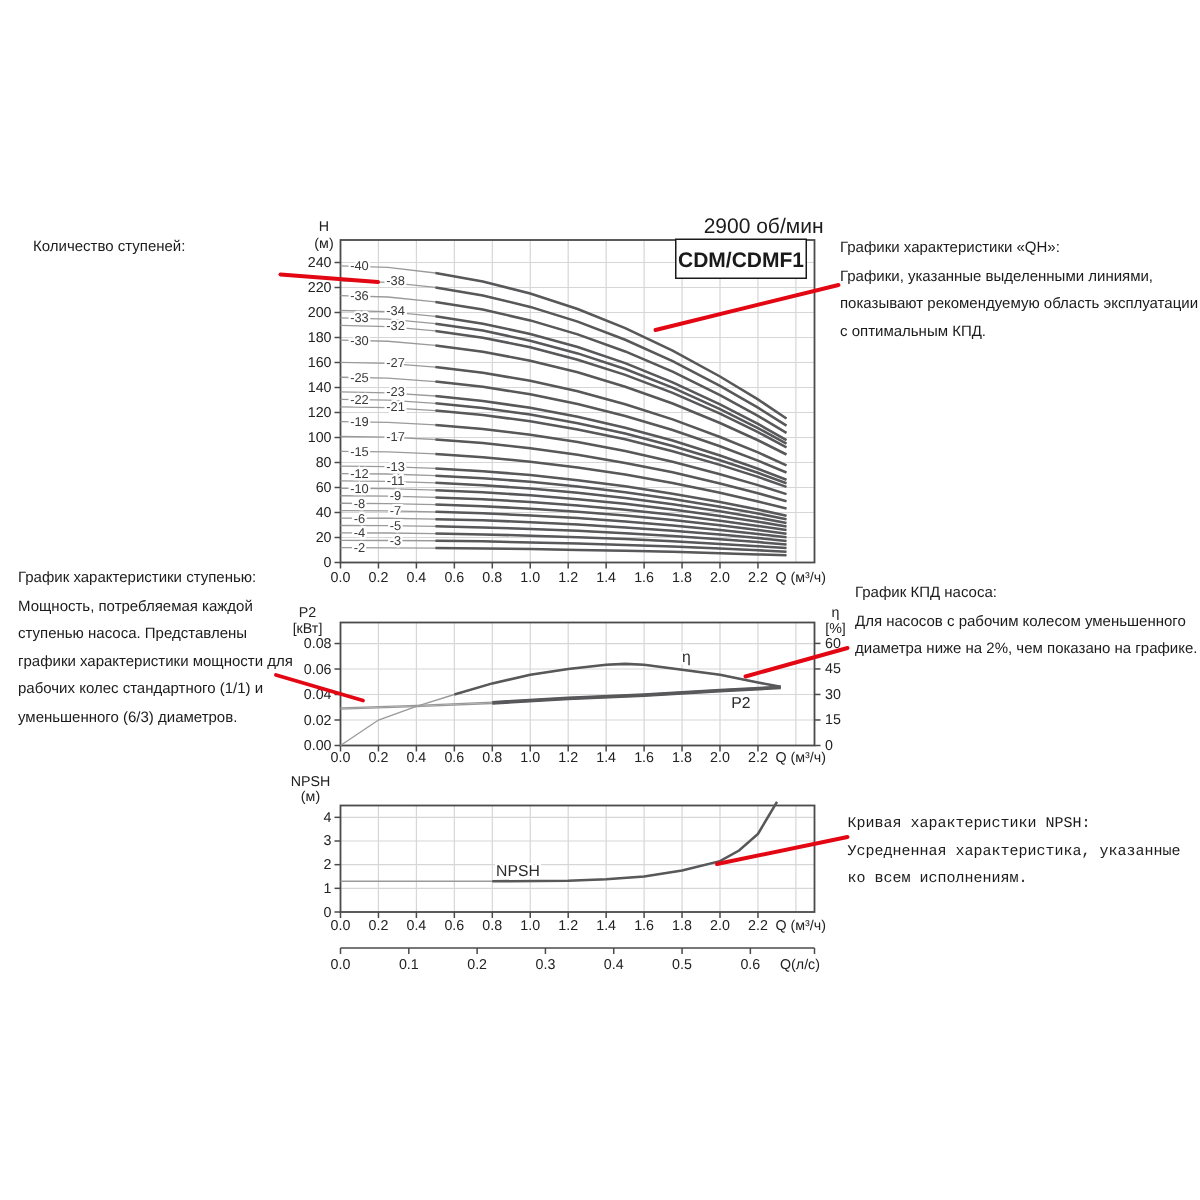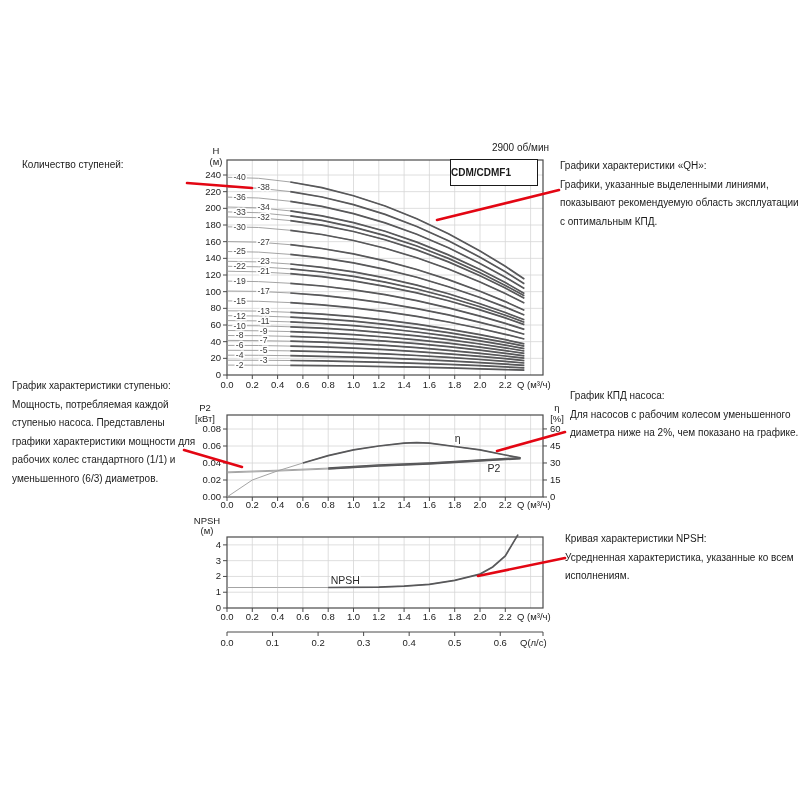--- a/index.html
+++ b/index.html
@@ -8,26 +8,26 @@
   }
   html,body{margin:0;padding:0;background:#fff;}
   #page{position:relative;width:800px;height:800px;background:#fff;overflow:hidden;
         font-family:"Liberation Sans",sans-serif;}
   #chart-layer{position:absolute;left:0;top:0;}
   .ann{position:absolute;font-size:10px;line-height:18.5px;color:var(--txt);}
   #ann-stages{left:22px;top:156px;width:184px;}
   #ann-power{left:12px;top:377px;width:192px;}
   #ann-qh{left:560px;top:157px;width:242px;}
   #ann-eff{left:570px;top:387px;width:232px;}
-  #ann-npsh{left:565px;top:530px;width:236px;}
+  #ann-npsh{left:565px;top:541px;width:236px;font-family:Liberation Mono, monospace;}
   #rpm-label{position:absolute;left:340px;top:142px;width:209px;text-align:right;
-             font-size:10px;color:var(--txt);}
+             font-size:14px;color:var(--txt);}
   #model-box{position:absolute;left:450px;top:159px;width:86px;height:25px;
              border:1.4px solid #1a1a1a;background:#fff;display:flex;align-items:center;
-             justify-content:flex-start;font-size:10px;font-weight:bold;color:#1a1a1a;}
+             justify-content:center;font-size:14px;font-weight:bold;color:#1a1a1a;}
   
   .grid{stroke:var(--grid);stroke-width:0.8;}
   .border{fill:none;stroke:var(--axis);stroke-width:1.2;}
   .tickmark{stroke:var(--axis);stroke-width:1;}
   .tick{font-family:"Liberation Sans",sans-serif;font-size:9.5px;fill:#222;}
   .axlabel{font-family:"Liberation Sans",sans-serif;font-size:9.5px;fill:#222;}
   .curvelabel{font-family:"Liberation Sans",sans-serif;font-size:8.6px;fill:#3a3a3a;
               paint-order:stroke;stroke:#fff;stroke-width:3px;}
   .serieslabel{font-family:"Liberation Sans",sans-serif;font-size:10.5px;fill:#2b2b2b;
                paint-order:stroke;stroke:#fff;stroke-width:3px;}

